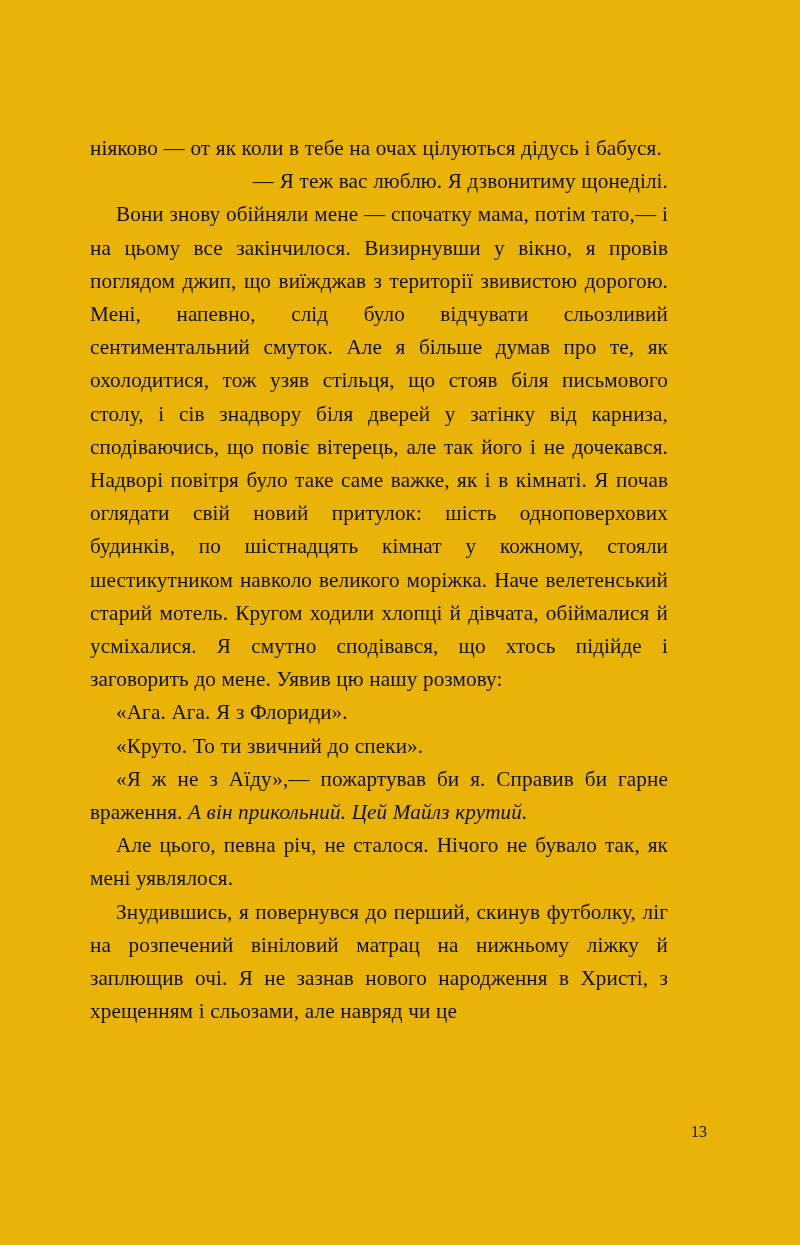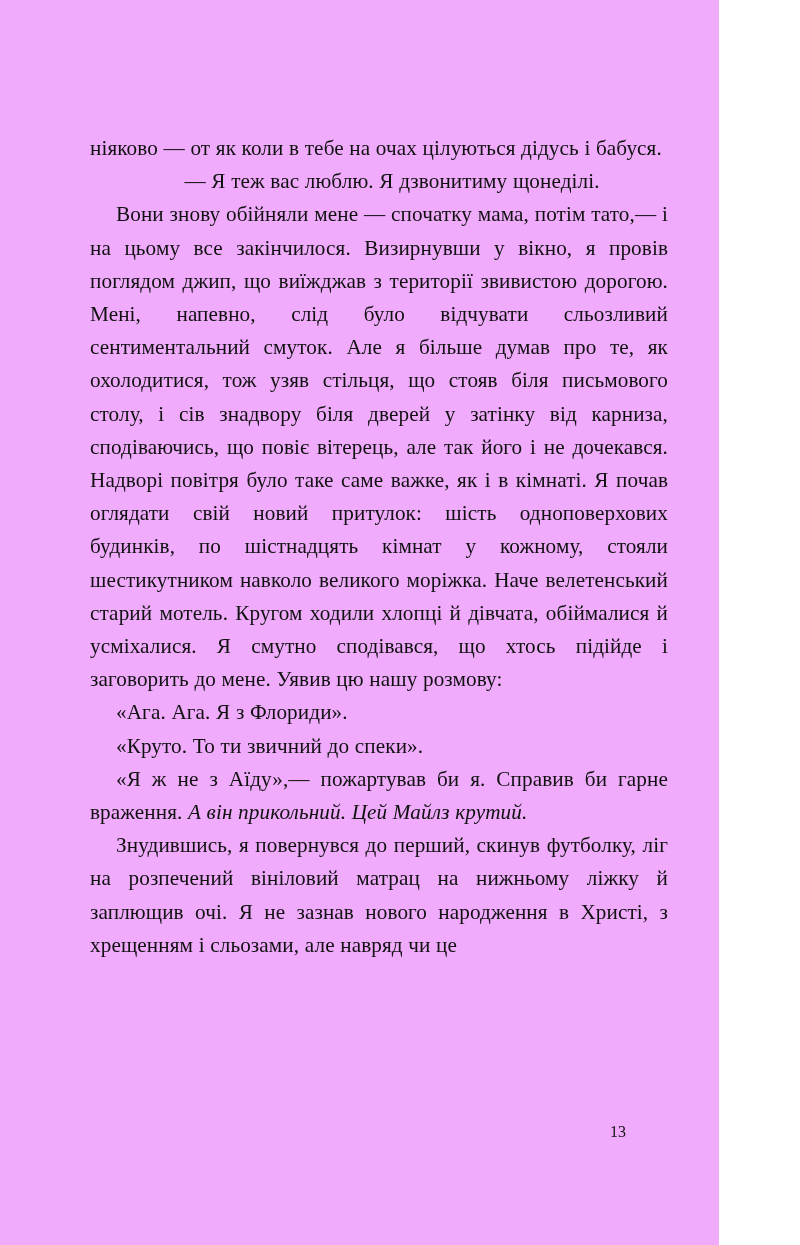--- a/index.html
+++ b/index.html
@@ -6,23 +6,23 @@
     margin: 0;
     padding: 0;
     background: #ffffff;
   }
   body {
     font-family: "Liberation Serif", "DejaVu Serif", serif;
     color: #111111;
   }
   #page {
     position: relative;
-    width: 719px;
+    width: 800px;
     height: 1245px;
-    background: #f0abfc;
+    background: #eab308;
     overflow: hidden;
     box-sizing: border-box;
   }
   #text-block {
     position: absolute;
     left: 90px;
     top: 132px;
     width: 578px;
   }
   p {
@@ -37,21 +37,21 @@
     word-spacing: 0.2px;
   }
   p.cont {
     text-indent: 0;
   }
   p.indent {
     text-indent: 26px;
   }
   p.dialogue {
     text-indent: 26px;
-    text-align: center;
+    text-align: right;
   }
   p.quote-line {
     text-indent: 26px;
     text-align: left;
   }
   em {
     font-style: italic;
   }
   #page-number {
     position: absolute;
@@ -78,20 +78,21 @@
 
     <p class="indent">Вони знову обійняли мене — спочатку мама, потім тато,— і на цьому все закінчилося. Визирнувши у вікно, я провів поглядом джип, що виїжджав з території звивистою дорогою. Мені, напевно, слід було відчувати сльозливий сентиментальний смуток. Але я більше думав про те, як охолодитися, тож узяв стільця, що стояв біля письмового столу, і сів знадвору біля дверей у затінку від карниза, сподіваючись, що повіє вітерець, але так його і не дочекався. Надворі повітря було таке саме важке, як і в кімнаті. Я почав оглядати свій новий притулок: шість одноповерхових будинків, по шістнадцять кімнат у кожному, стояли шестикутником навколо великого моріжка. Наче велетенський старий мотель. Кругом ходили хлопці й дівчата, обіймалися й усміхалися. Я смутно сподівався, що хтось підійде і заговорить до мене. Уявив цю нашу розмову:</p>
 
 
     <p class="quote-line">«Ага. Ага. Я з Флориди».</p>
 
     <p class="quote-line">«Круто. То ти звичний до спеки».</p>
 
     <p class="indent"><span>«Я ж не з Аїду»,— пожартував би я. Справив би гарне враження. </span><em>А він прикольний. Цей Майлз крутий.</em></p>
 
+    <p class="indent">Але цього, певна річ, не сталося. Нічого не бувало так, як мені уявлялося.</p>
 
     <p class="indent">Знудившись, я повернувся до перший, скинув футболку, ліг на розпечений вініловий матрац на нижньому ліжку й заплющив очі. Я не зазнав нового народження в Христі, з хрещенням і сльозами, але навряд чи це</p>
 
   </div>
 
   <div id="page-number">13</div>
 
 </div>
 
 </body></html>

